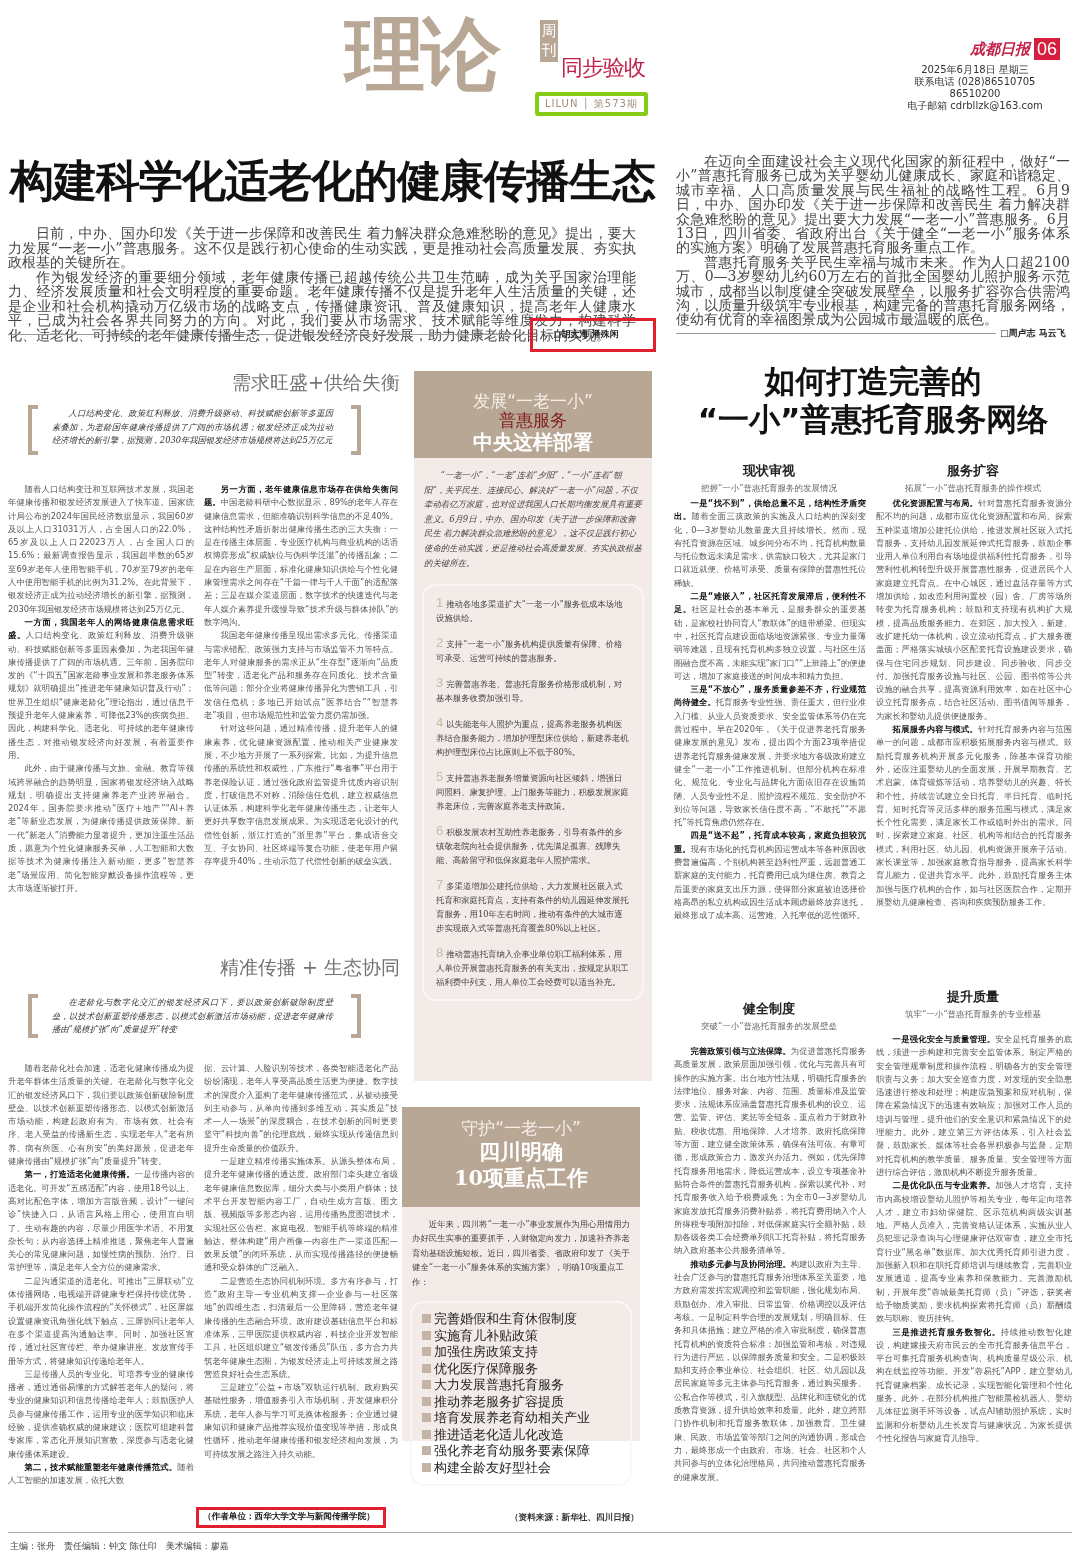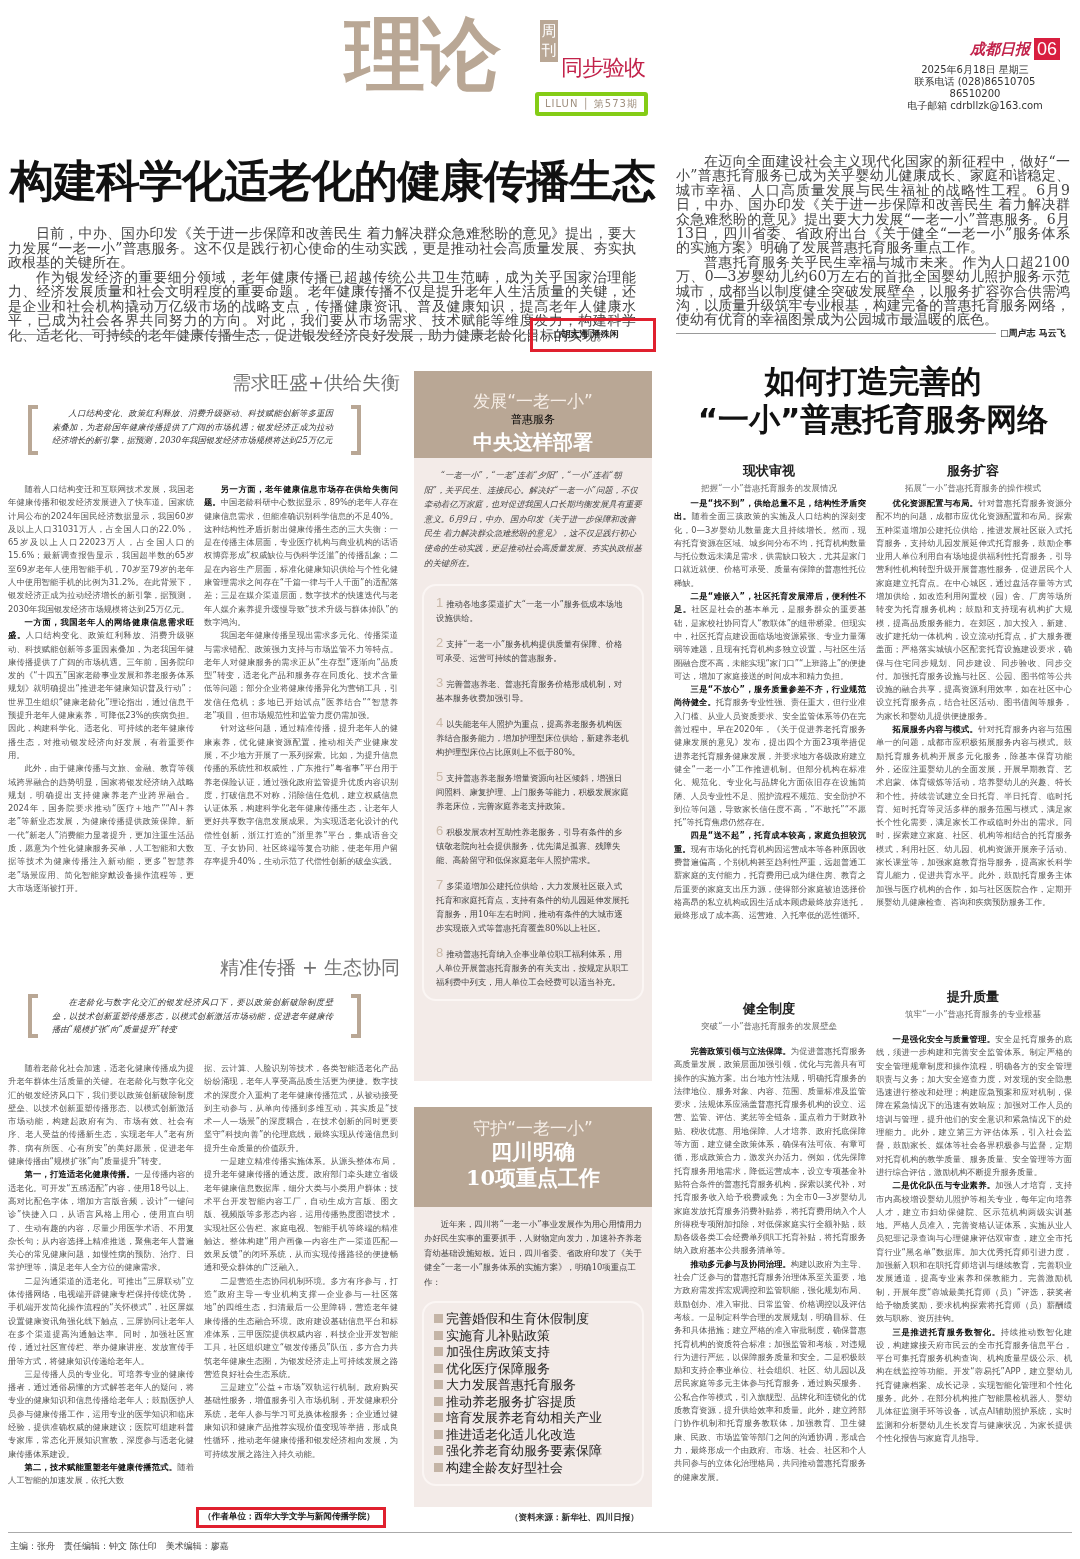--- a/index.html
+++ b/index.html
@@ -112,37 +112,37 @@
   <p><b></b><span>一是建立精准传播实施体系。从源头整体布局，提升老年健康传播的通达度。政府部门牵头建立省级老年健康信息数据库，细分大类与小类用户群体；技术平台开发智能内容工厂，自动生成方言版、图文版、视频版等多形态内容，运用传播热度图谱技术，实现社区公告栏、家庭电视、智能手机等终端的精准触达。整体构建“用户画像—内容生产—渠道匹配—效果反馈”的闭环系统，从而实现传播路径的便捷畅通和受众群体的广泛融入。</span></p>
   <p><b></b><span>二是营造生态协同机制环境。多方有序参与，打造“政府主导—专业机构支撑—企业参与—社区落地”的四维生态，扫清最后一公里障碍，营造老年健康传播的生态融合环境。政府建设基础信息平台和标准体系，三甲医院提供权威内容，科技企业开发智能工具，社区组织建立“银发传播员”队伍，多方合力共筑老年健康生态圈，为银发经济走上可持续发展之路营造良好社会生态系统。</span></p>
   <p><b></b><span>三是建立“公益＋市场”双轨运行机制。政府购买基础性服务，增值服务引入市场机制，开发健康积分系统，老年人参与学习可兑换体检服务；企业通过健康知识和健康产品推荐实现价值变现等举措，形成良性循环，推动老年健康传播和银发经济相向发展，为可持续发展之路注入持久动能。</span></p>
 </div>
 <div class="abs redbox" style="left:196px;top:1507px;width:190px;height:21px"></div>
 <div class="abs" style="left:203px;top:1511px;font-size:8.6px;font-weight:bold;color:#222">（作者单位：西华大学文学与新闻传播学院）</div>
 
 <div class="abs sidebar" style="left:414px;top:371px;width:238px;height:710px">
   <div class="side-head" style="height:87px;padding-top:20px">
     <div style="font-size:17px;line-height:20px;color:#f7efe8">发展“一老一小”</div>
-    <div style="font-size:11px;line-height:18px;color:#000000">普惠服务</div>
+    <div style="font-size:17px;line-height:18px;color:#7f1d1d">普惠服务</div>
     <div style="font-size:20px;line-height:26px;font-weight:bold;font-family:'DejaVu Serif',serif">中央这样部署</div>
   </div>
   <p class="side-item" style="text-indent:2em;margin:10px 10px 14px;line-height:14.6px;font-style:italic">“一老一小”，“一老”连着“夕阳”，“一小”连着“朝阳”，关乎民生、连接民心。解决好“一老一小”问题，不仅牵动着亿万家庭，也对促进我国人口长期均衡发展具有重要意义。6月9日，中办、国办印发《关于进一步保障和改善民生 着力解决群众急难愁盼的意见》，这不仅是践行初心使命的生动实践，更是推动社会高质量发展、夯实执政根基的关键所在。</p>
   <div class="inner-box" style="margin:0 8px">
     <p class="side-item"><span class="n">1</span><span>推动各地多渠道扩大“一老一小”服务低成本场地设施供给。</span></p>
     <p class="side-item"><span class="n">2</span><span>支持“一老一小”服务机构提供质量有保障、价格可承受、运营可持续的普惠服务。</span></p>
     <p class="side-item"><span class="n">3</span><span>完善普惠养老、普惠托育服务价格形成机制，对基本服务收费加强引导。</span></p>
     <p class="side-item"><span class="n">4</span><span>以失能老年人照护为重点，提高养老服务机构医养结合服务能力，增加护理型床位供给，新建养老机构护理型床位占比原则上不低于80%。</span></p>
     <p class="side-item"><span class="n">5</span><span>支持普惠养老服务增量资源向社区倾斜，增强日间照料、康复护理、上门服务等能力，积极发展家庭养老床位，完善家庭养老支持政策。</span></p>
     <p class="side-item"><span class="n">6</span><span>积极发展农村互助性养老服务，引导有条件的乡镇敬老院向社会提供服务，优先满足孤寡、残障失能、高龄留守和低保家庭老年人照护需求。</span></p>
     <p class="side-item"><span class="n">7</span><span>多渠道增加公建托位供给，大力发展社区嵌入式托育和家庭托育点，支持有条件的幼儿园延伸发展托育服务，用10年左右时间，推动有条件的大城市逐步实现嵌入式等普惠托育覆盖80%以上社区。</span></p>
     <p class="side-item" style="margin-bottom:0"><span class="n">8</span><span>推动普惠托育纳入企事业单位职工福利体系，用人单位开展普惠托育服务的有关支出，按规定从职工福利费中列支，用人单位工会经费可以适当补充。</span></p>
   </div>
 </div>
 
-<div class="abs sidebar" style="left:414px;top:1107px;width:238px;height:400px">
+<div class="abs sidebar" style="left:402px;top:1107px;width:238px;height:334px">
   <div class="side-head" style="height:100px;padding-top:10px">
     <div style="font-size:17px;line-height:22px;color:#f7efe8">守护“一老一小”</div>
     <div style="font-size:21px;line-height:26px;font-weight:bold;font-family:'DejaVu Serif',serif">四川明确</div>
     <div style="font-size:21px;line-height:26px;font-weight:bold;font-family:'DejaVu Serif',serif">10项重点工作</div>
   </div>
   <p class="side-item" style="text-indent:2em;margin:10px 10px 12px;line-height:14.4px">近年来，四川将“一老一小”事业发展作为用心用情用力办好民生实事的重要抓手，人财物定向发力，加速补齐养老育幼基础设施短板。近日，四川省委、省政府印发了《关于健全“一老一小”服务体系的实施方案》，明确10项重点工作：</p>
   <ul class="inner-box list10" style="margin:0 8px;padding:8px 10px">
     <li>完善婚假和生育休假制度</li>
     <li>实施育儿补贴政策</li>
     <li>加强住房政策支持</li>

